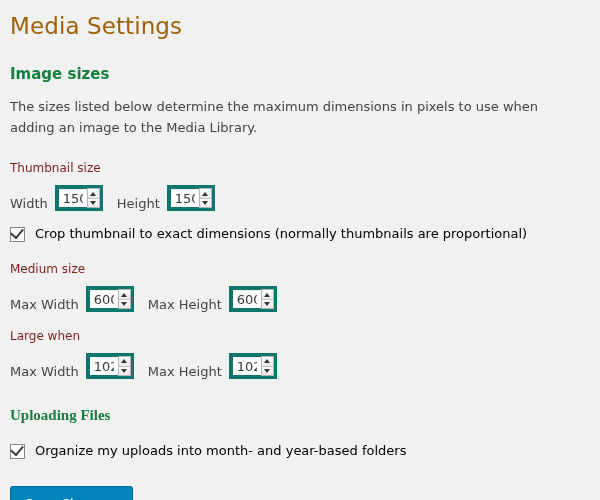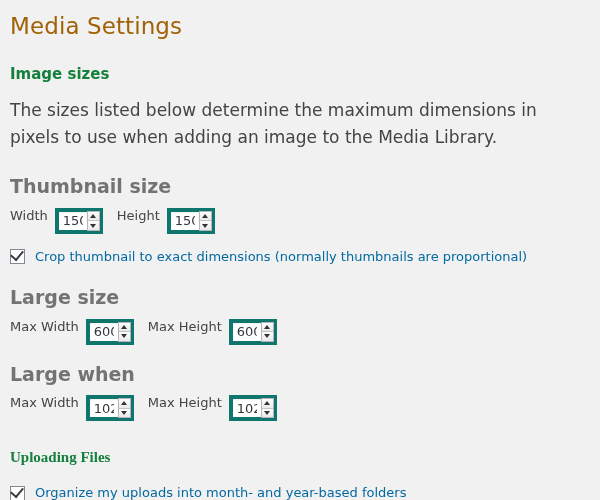--- a/index.html
+++ b/index.html
@@ -32,36 +32,36 @@
     font-size: 14px;
     font-weight: bold;
     color: #15803d;
     margin: 0 0 12px 0;
     line-height: 1.4;
   }
   .section-title.big {
     font-size: 15px;
   }
   .desc {
-    font-size: 17px;
+    font-size: 13px;
     color: #444;
     line-height: 1.6;
     margin: 0 12px 22px 0;
     max-width: 585px;
   }
   .sub-title {
-    font-size: 19px;
-    font-weight: bold;
-    color: #737373;
+    font-size: 12px;
+    font-weight: normal;
+    color: #7f1d1d;
     margin: 0 0 8px 0;
     line-height: 1.4;
   }
   .field-row {
     display: flex;
-    align-items: flex-start;
+    align-items: flex-end;
     margin-bottom: 12px;
   }
   .field-label {
     font-size: 13px;
     color: #444;
     margin-right: 7px;
     white-space: nowrap;
   }
   .field-label.spaced {
     margin-left: 14px;
@@ -143,21 +143,21 @@
     left: 2px;
     top: -2px;
     width: 6px;
     height: 10px;
     border-right: 2px solid #3c3c3c;
     border-bottom: 2px solid #3c3c3c;
     transform: rotate(40deg);
   }
   .check-label {
     font-size: 13px;
-    color: #0369a1;
+    color: #000000;
     line-height: 1.4;
   }
   .block-thumb { margin-bottom: 18px; }
   .block-med   { margin-bottom: 16px; }
   .block-large { margin-bottom: 26px; }
   .upload-head { margin-bottom: 16px; font-family: Liberation Serif, serif; }
 
   .submit-area { margin-top: 26px; }
   .button-primary {
     display: inline-block;
@@ -215,21 +215,21 @@
     </div>
     <div class="check-row">
       <span class="checkbox">
           <span class="mark"></span>
         </span>
       <span class="check-label">Crop thumbnail to exact dimensions (normally thumbnails are proportional)</span>
     </div>
   </div>
 
   <div class="block-med">
-    <h3 class="sub-title">Large size</h3>
+    <h3 class="sub-title">Medium size</h3>
     <div class="field-row">
       <span class="field-label">Max Width</span>
       <span class="num-wrap">
         <input class="num" type="text" value="600" style="">
         <span class="spinner">
           <span class="sp up">
               <span class="tri up"></span>
             </span>
           <span class="sp down">
               <span class="tri down"></span>

